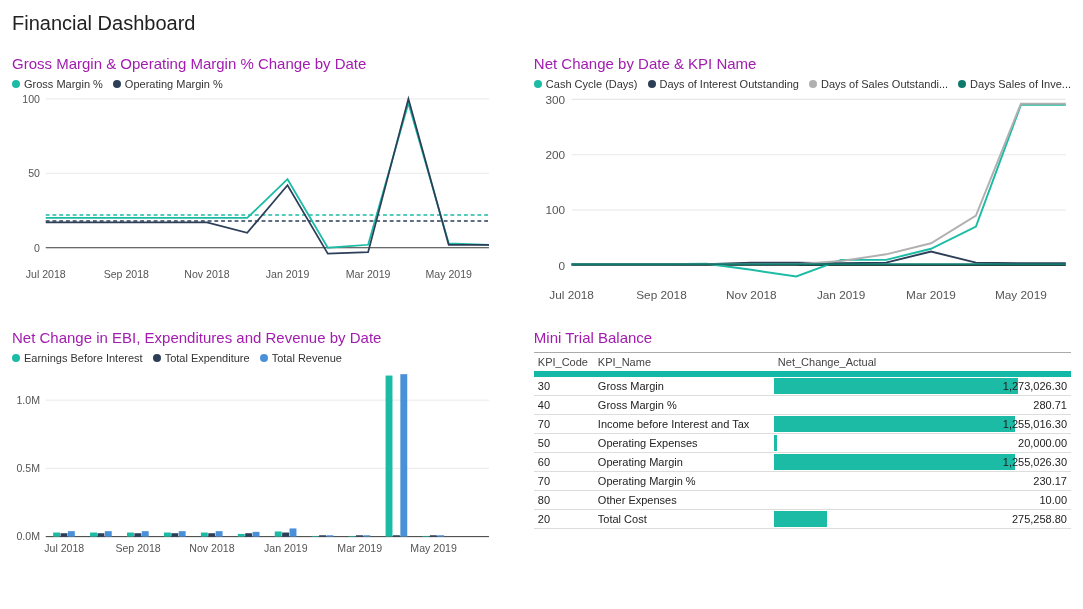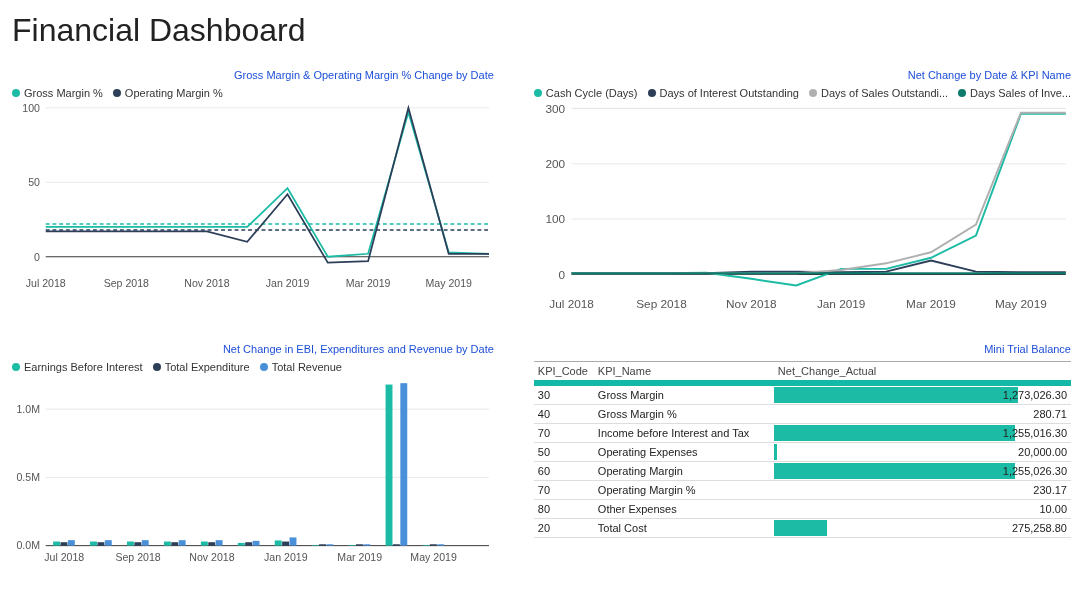--- a/index.html
+++ b/index.html
@@ -6,39 +6,38 @@
   body {
     font-family: "Segoe UI", Arial, sans-serif;
     background: #ffffff;
     color: #222;
     width: 1083px;
     height: 609px;
     overflow: hidden;
     padding: 8px 12px;
   }
   .page-title {
-    font-size: 32px;
+    font-size: 20px;
     font-weight: 400;
     margin: 4px 0 20px 0;
     color: #222;
   }
   .grid {
     display: grid;
     grid-template-columns: 1fr 1fr;
     grid-template-rows: 250px 250px;
     column-gap: 40px;
     row-gap: 24px;
   }
   .panel {}
   .chart-title {
-    font-size: 11px;
+    font-size: 15px;
     font-weight: 400;
-    color: #1d4ed8;
+    color: #a21caf;
     margin-bottom: 6px;
-    text-align: right;
   }
   .legend {
     display: flex;
     flex-wrap: nowrap;
     gap: 10px;
     font-size: 11px;
     color: #333;
     margin-bottom: 4px;
     overflow: hidden;
     white-space: nowrap;

